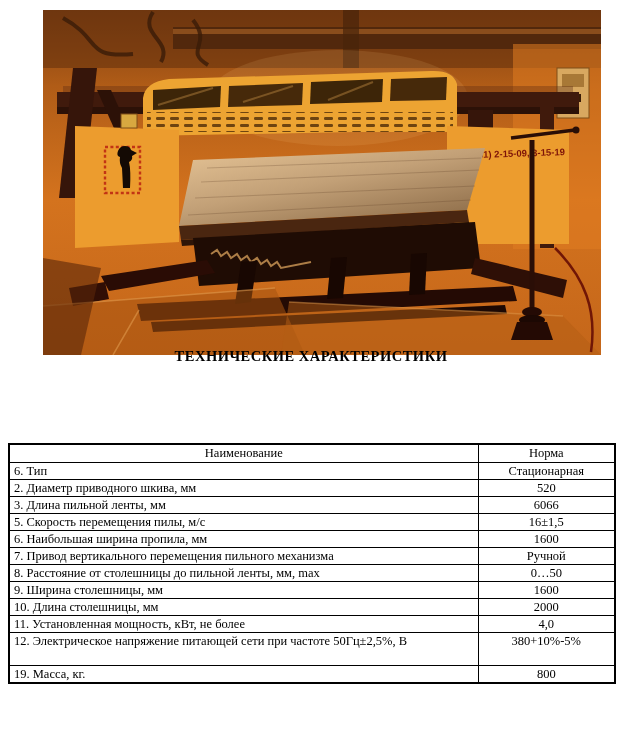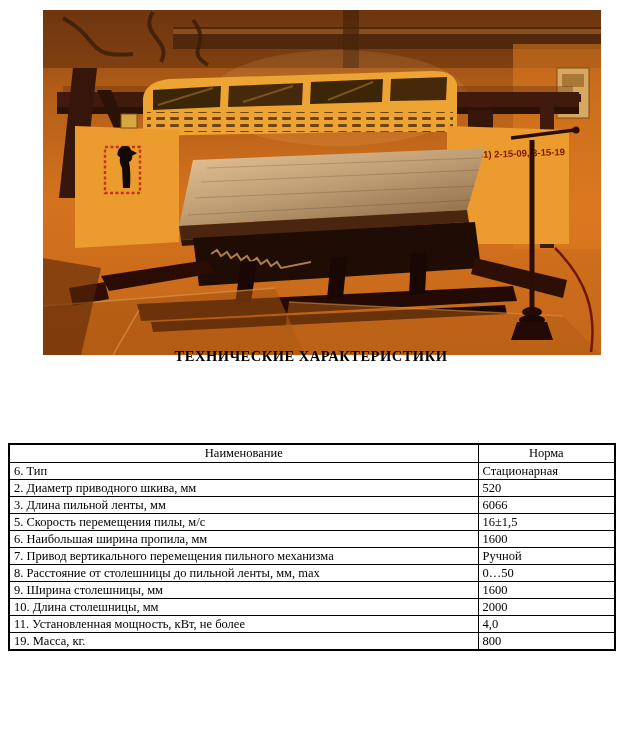--- a/index.html
+++ b/index.html
@@ -8,21 +8,21 @@
   .photo-wrap{position:absolute;left:43px;top:10px;width:558px;height:345px;overflow:hidden;}
   .photo-wrap svg{display:block;}
   .doc-title{position:absolute;left:0;top:348px;width:622px;text-align:center;
              font-size:14.5px;font-weight:bold;letter-spacing:0.5px;}
   table.spec{position:absolute;left:8px;top:411px;width:606px;border-collapse:collapse;
              font-size:12.5px;table-layout:fixed;margin-top:32px;}
   table.spec td,table.spec th{border:1px solid #000;padding:0 4px;vertical-align:top;
              line-height:16px;font-weight:normal;overflow:hidden;}
   table.spec{border:2px solid #000;}
   td.name{text-align:left;}
-  td.val{}
+  td.val{text-align:center;}
   th.hdr{text-align:center;height:17px;line-height:17px;}
   tr.r td{height:16px;}
   tr.r2 td{height:32px;}
   tr.r4 td{height:64px;}
   .subline{text-align:center;padding-left:30px;line-height:16px;height:16px;}
   .blankline{height:16px;}
   .vline{line-height:16px;height:16px;}
 </style>
 </head>
 <body>
@@ -189,20 +189,24 @@
       <td class="val">1600</td>
     </tr>
     <tr class="r">
       <td class="name">10. Длина столешницы, мм</td>
       <td class="val">2000</td>
     </tr>
     <tr class="r">
       <td class="name">11. Установленная мощность, кВт, не более</td>
       <td class="val">4,0</td>
     </tr>
+    <tr class="r2">
+      <td class="name">12. Электрическое  напряжение питающей сети при частоте  50Гц±2,5%, В</td>
+      <td class="val">380+10%-5%</td>
+    </tr>
     <tr class="r">
       <td class="name">19. Масса, кг.</td>
       <td class="val">800</td>
     </tr>
   </tbody>
     </table>
 
 </div>
 
 </body></html>

